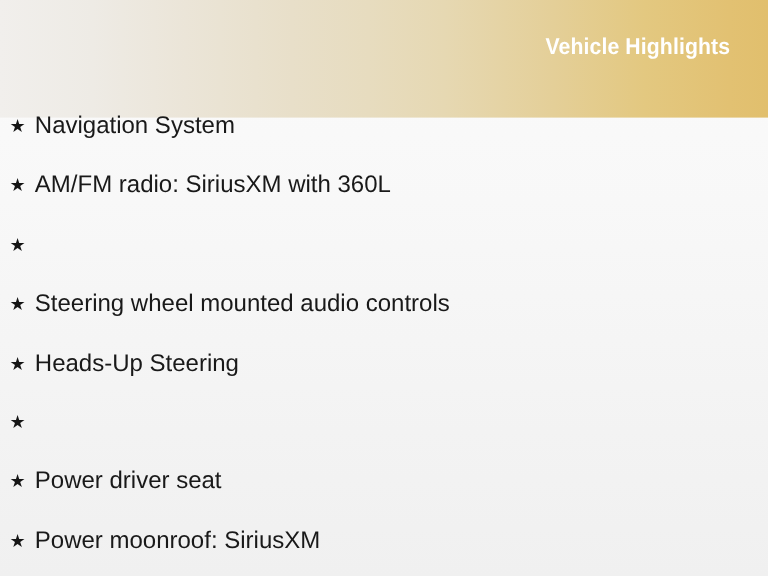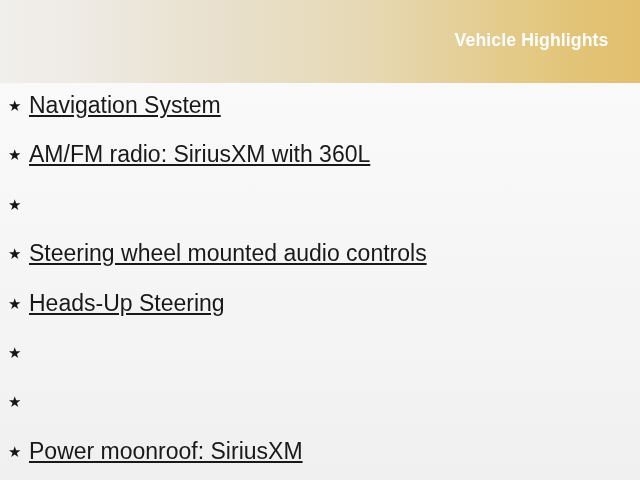--- a/index.html
+++ b/index.html
@@ -22,21 +22,21 @@
     overflow: hidden;
     background: linear-gradient(to bottom, #fbfbfb 0%, #f8f8f8 35%, #f3f3f3 75%, #f0f0f0 100%);
   }
 
   
   #header-band {
     position: absolute;
     top: 0;
     left: 0;
     width: 640px;
-    height: 83px;
+    height: 98px;
     background: linear-gradient(to right,
         #f1efec 0%,
         #eeebe5 12%,
         #ebe5d8 24%,
         #e8dfc9 38%,
         #e7dcbf 48%,
         #e6d8b2 58%,
         #e4cf98 72%,
         #e3c880 84%,
         #e2c172 95%,
@@ -86,24 +86,23 @@
     width: 14px;
     height: 49.4px;
     line-height: 49.4px;
     font-size: 15px;
     color: #151515;
     text-align: left;
   }
 
   .highlight-label {
     font-family: "Liberation Sans", sans-serif;
-    font-size: 23px;
+    font-size: 20px;
     color: #191919;
     vertical-align: baseline;
-    text-decoration: underline;
   }
 </style>
 </head>
 <body>
 
 <div id="page">
 
   <div id="header-band">
     <div id="header-title">Vehicle Highlights</div>
   </div>
@@ -133,20 +132,21 @@
       <span class="star-icon">★</span>
       <span class="highlight-label">Heads-Up Steering</span>
     </li>
 
     <li class="highlight-item">
       <span class="star-icon">★</span>
     </li>
 
     <li class="highlight-item">
       <span class="star-icon">★</span>
+      <span class="highlight-label">Power driver seat</span>
     </li>
 
     <li class="highlight-item">
       <span class="star-icon">★</span>
       <span class="highlight-label">Power moonroof: SiriusXM</span>
     </li>
 
   </ul>
 
 </div>

